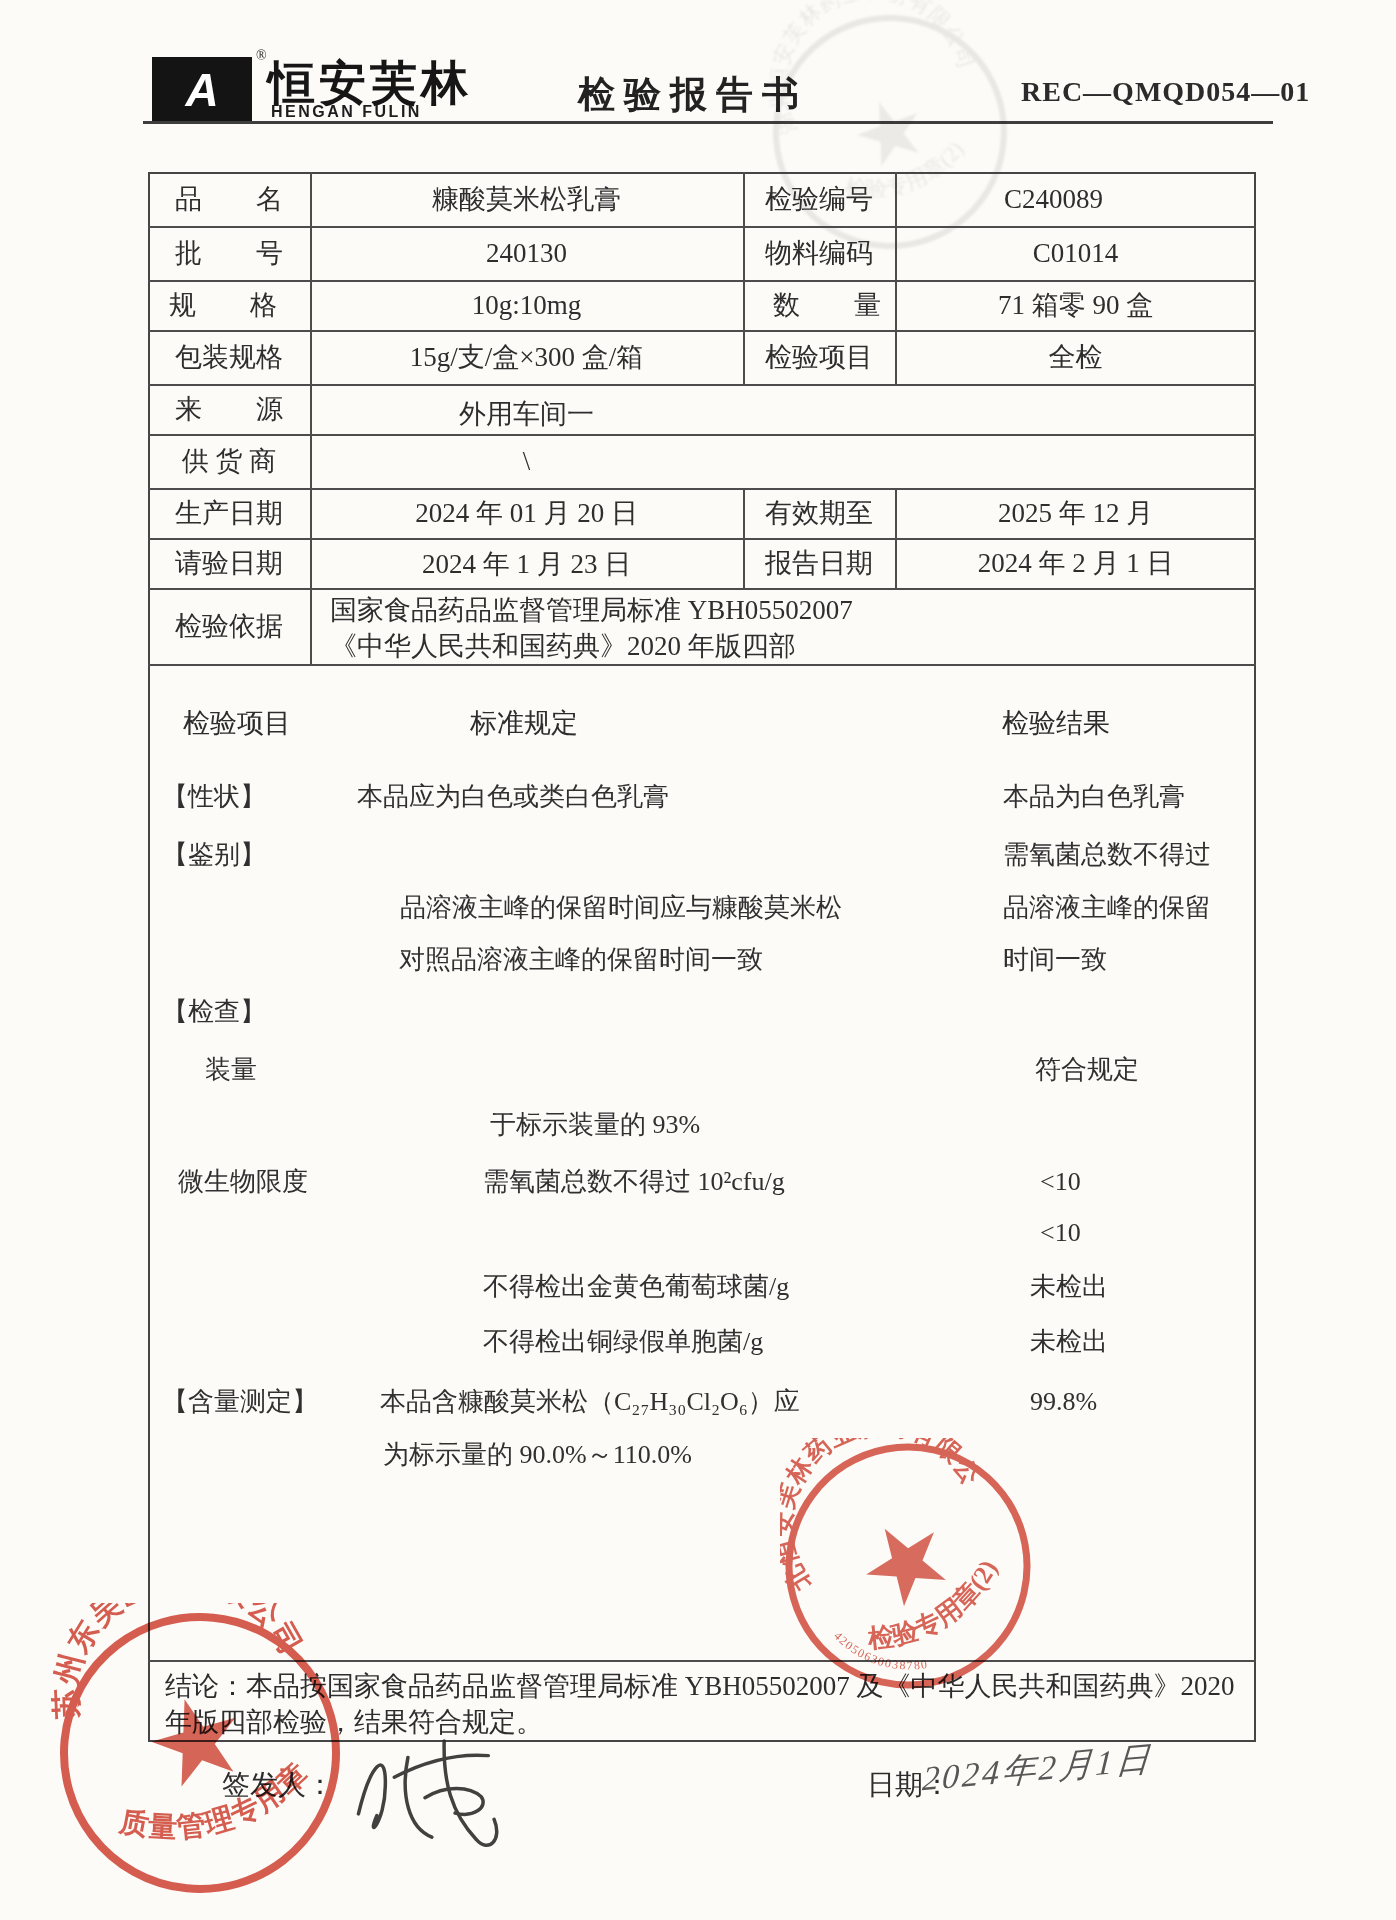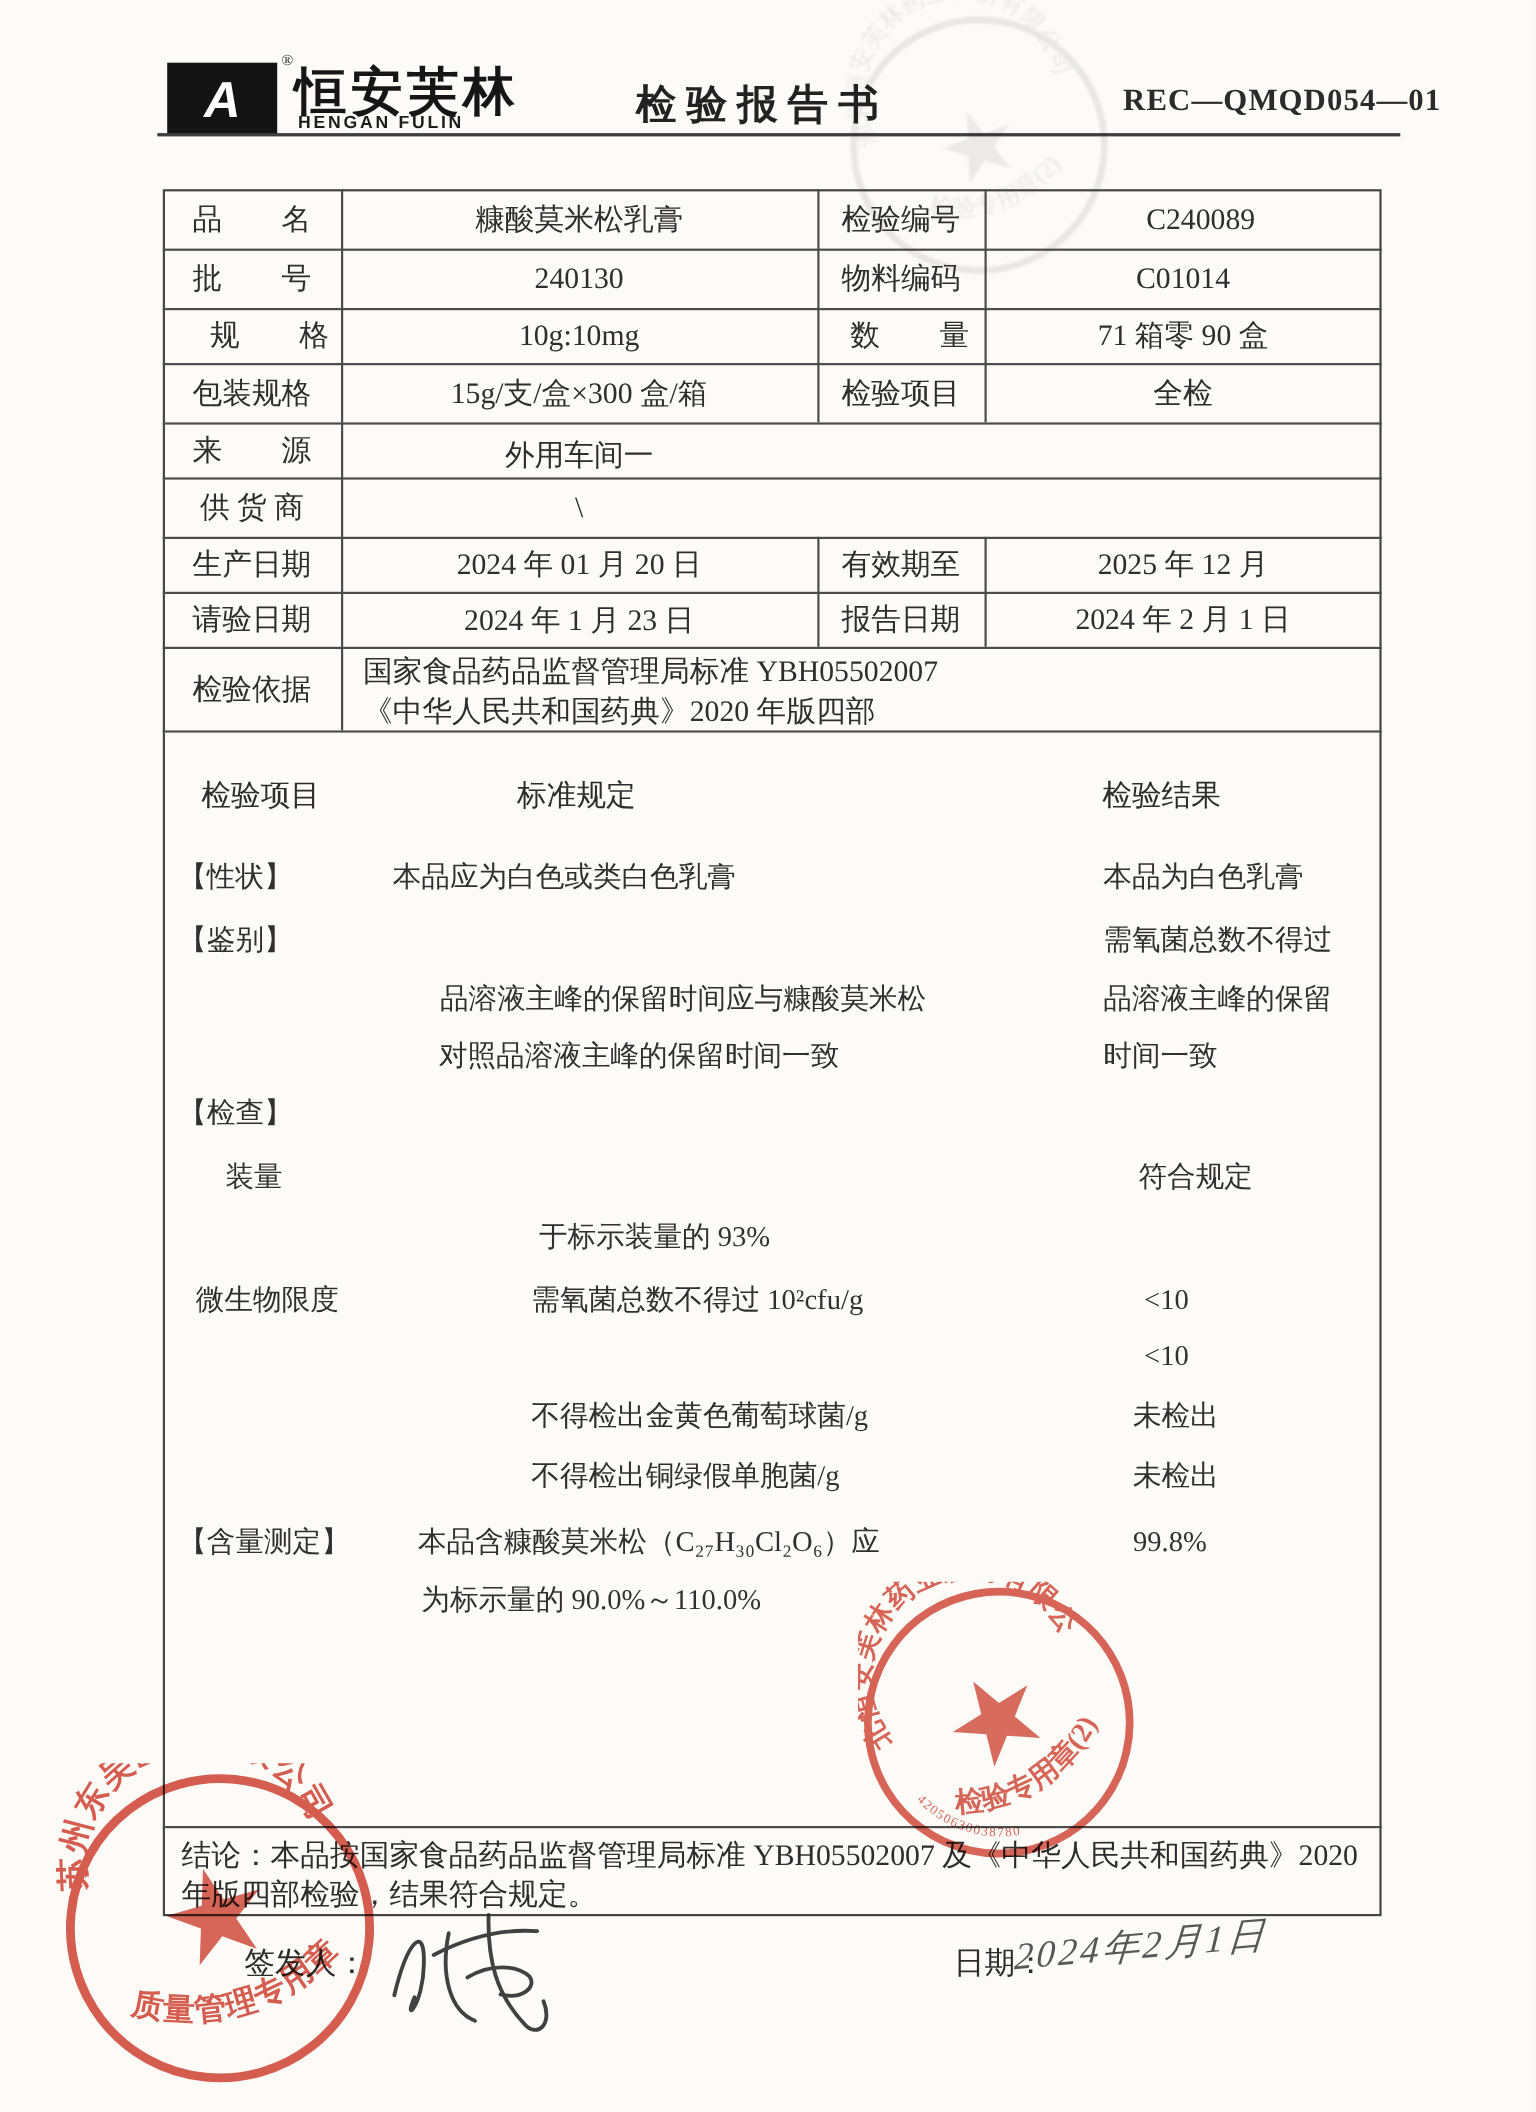--- a/index.html
+++ b/index.html
@@ -70,28 +70,28 @@
   <div class="hline" style="top:1660px"></div>
   <div class="vline" style="left:310px;top:172px;height:492px"></div>
   <div class="vline" style="left:743px;top:172px;height:212px"></div>
   <div class="vline" style="left:895px;top:172px;height:212px"></div>
   <div class="vline" style="left:743px;top:488px;height:100px"></div>
   <div class="vline" style="left:895px;top:488px;height:100px"></div>
 
   <div class="cell" style="left:148px;top:172px;width:162px;height:54px">品　　名</div>
   <div class="cell" style="left:310px;top:172px;width:433px;height:54px">糠酸莫米松乳膏</div>
   <div class="cell" style="left:743px;top:172px;width:152px;height:54px">检验编号</div>
-  <div class="cell" style="left:925px;top:172px;width:333px;height:54px">C240089</div>
+  <div class="cell" style="left:887px;top:172px;width:333px;height:54px">C240089</div>
 
   <div class="cell" style="left:148px;top:226px;width:162px;height:54px">批　　号</div>
   <div class="cell" style="left:310px;top:226px;width:433px;height:54px">240130</div>
   <div class="cell" style="left:743px;top:226px;width:152px;height:54px">物料编码</div>
   <div class="cell" style="left:895px;top:226px;width:361px;height:54px">C01014</div>
 
-  <div class="cell" style="left:164px;top:280px;width:162px;height:50px">规　　格</div>
+  <div class="cell" style="left:142px;top:280px;width:162px;height:50px">规　　格</div>
   <div class="cell" style="left:310px;top:280px;width:433px;height:50px">10g:10mg</div>
   <div class="cell" style="left:743px;top:280px;width:168px;height:50px">数　　量</div>
   <div class="cell" style="left:895px;top:280px;width:361px;height:50px">71 箱零 90 盒</div>
 
   <div class="cell" style="left:148px;top:330px;width:162px;height:54px">包装规格</div>
   <div class="cell" style="left:310px;top:330px;width:433px;height:54px">15g/支/盒×300 盒/箱</div>
   <div class="cell" style="left:743px;top:330px;width:152px;height:54px">检验项目</div>
   <div class="cell" style="left:895px;top:330px;width:361px;height:54px">全检</div>
 
   <div class="cell" style="left:148px;top:384px;width:162px;height:50px">来　　源</div>

